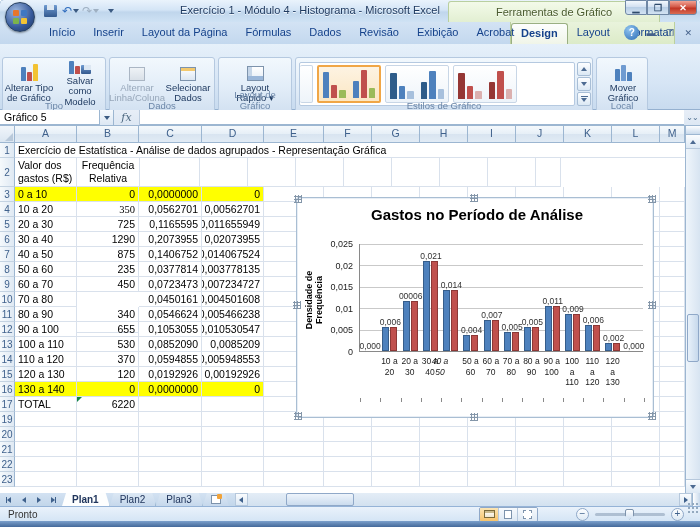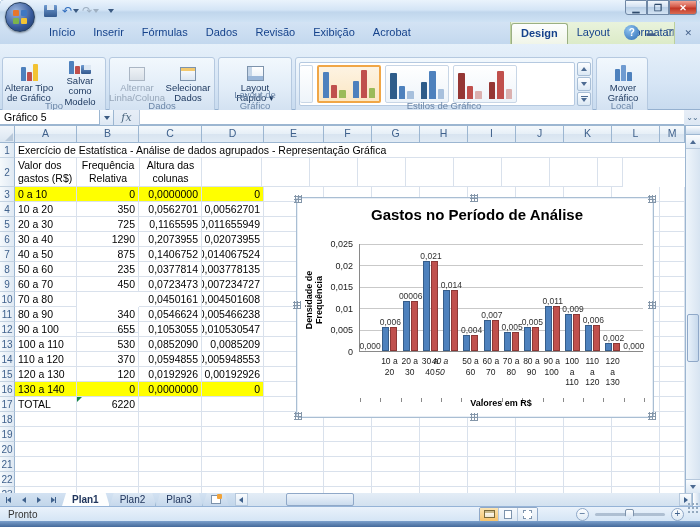--- a/index.html
+++ b/index.html
@@ -147,20 +147,21 @@
   .floppy:after { content:""; position:absolute; left:3px; top:0; width:7px; height:5px; background:#dce7f2; }
   .arrow-glyph { font-size:12px; color:#2d6bbd; line-height:1; }
   .arrow-glyph.dis { color:#9fb0c2; }
 </style>
 </head>
 <body>
 
 <div class="app">
 
   <div class="titlebar">
+    <div class="ctx-header">Ferramentas de Gráfico</div>
     <div class="office-btn">
       <span class="office-logo">
         <span style="background:#e8762c"></span>
           <span style="background:#3f77c2"></span>
         <span style="background:#7bb34c"></span>
           <span style="background:#f2c233"></span>
       </span>
     </div>
     <div class="qat">
       <div class="qat-btn">
@@ -171,36 +172,38 @@
           <span class="caret-down" style="margin-left:1px"></span>
         </div>
       <div class="qat-btn">
           <span class="arrow-glyph dis">↷</span>
           <span class="caret-down" style="margin-left:1px;border-top-color:#9fb0c2"></span>
         </div>
       <div class="qat-btn">
           <span class="caret-down"></span>
         </div>
     </div>
+    <div class="title-text">Exercício 1 - Módulo 4 - Histograma - Microsoft Excel</div>
     <div class="win-controls">
       <div class="win-btn">▁</div>
       <div class="win-btn">❐</div>
       <div class="win-btn close">✕</div>
     </div>
   </div>
 
   <div class="tabrow">
     <div class="ctx-tabzone" id="ctx-tabs">
         <div class="rtab active">Design</div>
         <div class="rtab">Layout</div>
         <div class="rtab">Formatar</div>
       </div>
     <div class="main-tabs" id="main-tabs">
         <div class="rtab">Início</div>
         <div class="rtab">Inserir</div>
+        <div class="rtab">Layout da Página</div>
         <div class="rtab">Fórmulas</div>
         <div class="rtab">Dados</div>
         <div class="rtab">Revisão</div>
         <div class="rtab">Exibição</div>
         <div class="rtab">Acrobat</div>
       </div>
     <div class="tabrow-right">
       <div class="help-icon">?</div>
       <div class="mini-winglyphs">▬ ❒ ✕</div>
     </div>
@@ -417,21 +420,20 @@
             </div>
             <div class="dlabel" style="left: 215.286px; top: 71px;">0,006</div>
             <div class="cat" style="left: 243.429px; width: 20.2857px;">
               <div class="bar s1" style="left: 2px; width: 7px; height: 8px;"></div>
               <div class="bar s2" style="left: 10px; width: 7px; height: 8px;"></div>
             </div>
             <div class="dlabel" style="left: 235.571px; top: 89px;">0,002</div>
             <div class="cat" style="left: 263.714px; width: 20.2857px;"></div>
             <div class="dlabel" style="left: 255.857px; top: 97px;">0,000</div>
           </div>
-        <div class="c-xtitle">Valores em R$</div>
       <div class="handle" style="left: -3px; top: -3px;"></div>
           <div class="handle" style="left: 173px; top: -4px;"></div>
           <div class="handle" style="left: 351px; top: -3px;"></div>
           <div class="handle" style="left: -4px; top: 103px;"></div>
           <div class="handle" style="left: 351px; top: 103px;"></div>
           <div class="handle" style="left: -3px; top: 214px;"></div>
           <div class="handle" style="left: 173px; top: 215px;"></div>
           <div class="handle" style="left: 351px; top: 214px;"></div>
           <div class="xtick" style="left: 79.4286px;">10 a
 20</div>
@@ -480,22 +482,20 @@
         <div class="g-row" style="height: 15px;">
           <div class="rowhdr">1</div>
           <div class="cell spill" style="width: 670px;">Exercício de Estatística - Análise de dados agrupados - Representação Gráfica</div>
         </div>
         <div class="g-row" style="height: 29px;">
           <div class="rowhdr">2</div>
           <div class="cell two-line" style="width: 62px;">Valor dos
 gastos (R$)</div>
           <div class="cell two-line ctr" style="width: 63px;">Frequência
 Relativa</div>
-          <div class="cell two-line ctr" style="width: 62px;">Altura das
-colunas</div>
           <div class="cell " style="width: 60px;"></div>
           <div class="cell " style="width: 48px;"></div>
           <div class="cell " style="width: 48px;"></div>
           <div class="cell " style="width: 48px;"></div>
           <div class="cell " style="width: 48px;"></div>
           <div class="cell " style="width: 48px;"></div>
           <div class="cell " style="width: 48px;"></div>
           <div class="cell " style="width: 48px;"></div>
           <div class="cell " style="width: 25px;"></div>
         </div>
@@ -511,21 +511,21 @@
           <div class="cell " style="width: 48px;"></div>
           <div class="cell " style="width: 48px;"></div>
           <div class="cell " style="width: 48px;"></div>
           <div class="cell " style="width: 48px;"></div>
           <div class="cell " style="width: 48px;"></div>
           <div class="cell " style="width: 25px;"></div>
         </div>
         <div class="g-row" style="height: 15px;">
           <div class="rowhdr">4</div>
           <div class="cell " style="width: 62px;">10 a 20</div>
-          <div class="cell num" style="width: 62px;">350</div>
+          <div class="cell num" style="width: 62px; font-family: Liberation Serif, serif;">350</div>
           <div class="cell num" style="width: 63px;">0,0562701</div>
           <div class="cell num" style="width: 62px;">0,00562701</div>
           <div class="cell " style="width: 60px;"></div>
           <div class="cell " style="width: 48px;"></div>
           <div class="cell " style="width: 48px;"></div>
           <div class="cell " style="width: 48px;"></div>
           <div class="cell " style="width: 48px;"></div>
           <div class="cell " style="width: 48px;"></div>
           <div class="cell " style="width: 48px;"></div>
           <div class="cell " style="width: 48px;"></div>
@@ -720,36 +720,20 @@
           <div class="cell " style="width: 48px;"></div>
           <div class="cell " style="width: 48px;"></div>
           <div class="cell " style="width: 48px;"></div>
           <div class="cell " style="width: 48px;"></div>
           <div class="cell " style="width: 25px;"></div>
         </div>
         <div class="g-row" style="height: 15px;">
           <div class="rowhdr">17</div>
           <div class="cell " style="width: 62px;">TOTAL</div>
           <div class="cell num" style="width: 62px;">6220<span class="green-tri"></span></div>
-          <div class="cell " style="width: 63px;"></div>
-          <div class="cell " style="width: 62px;"></div>
-          <div class="cell " style="width: 60px;"></div>
-          <div class="cell " style="width: 48px;"></div>
-          <div class="cell " style="width: 48px;"></div>
-          <div class="cell " style="width: 48px;"></div>
-          <div class="cell " style="width: 48px;"></div>
-          <div class="cell " style="width: 48px;"></div>
-          <div class="cell " style="width: 48px;"></div>
-          <div class="cell " style="width: 48px;"></div>
-          <div class="cell " style="width: 25px;"></div>
-        </div>
-        <div class="g-row" style="height: 15px;">
-          <div class="rowhdr">18</div>
-          <div class="cell " style="width: 62px;"></div>
-          <div class="cell " style="width: 62px;"></div>
           <div class="cell " style="width: 63px;"></div>
           <div class="cell " style="width: 62px;"></div>
           <div class="cell " style="width: 60px;"></div>
           <div class="cell " style="width: 48px;"></div>
           <div class="cell " style="width: 48px;"></div>
           <div class="cell " style="width: 48px;"></div>
           <div class="cell " style="width: 48px;"></div>
           <div class="cell " style="width: 48px;"></div>
           <div class="cell " style="width: 48px;"></div>
           <div class="cell " style="width: 48px;"></div>

